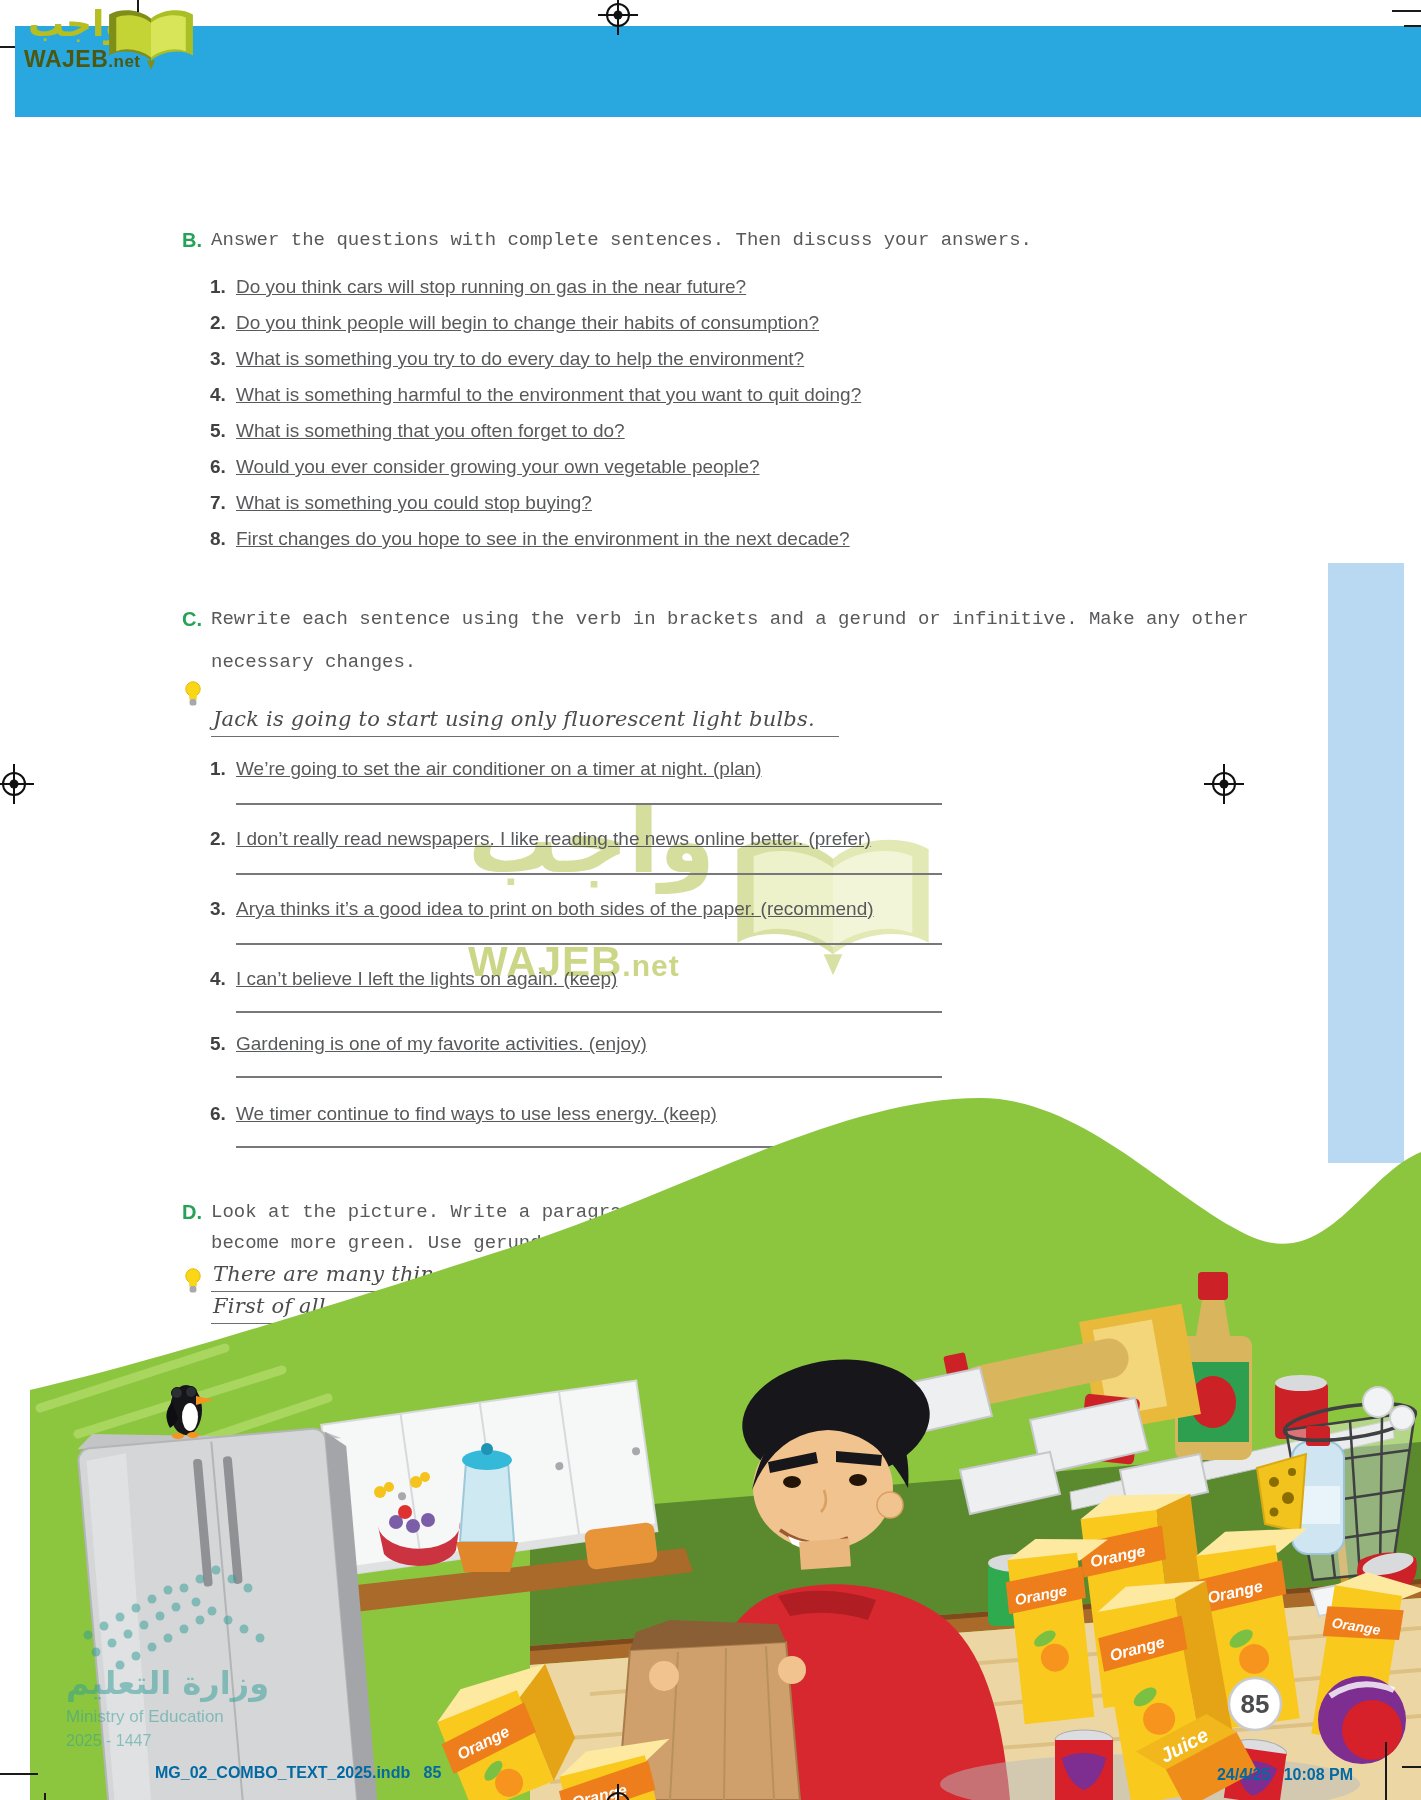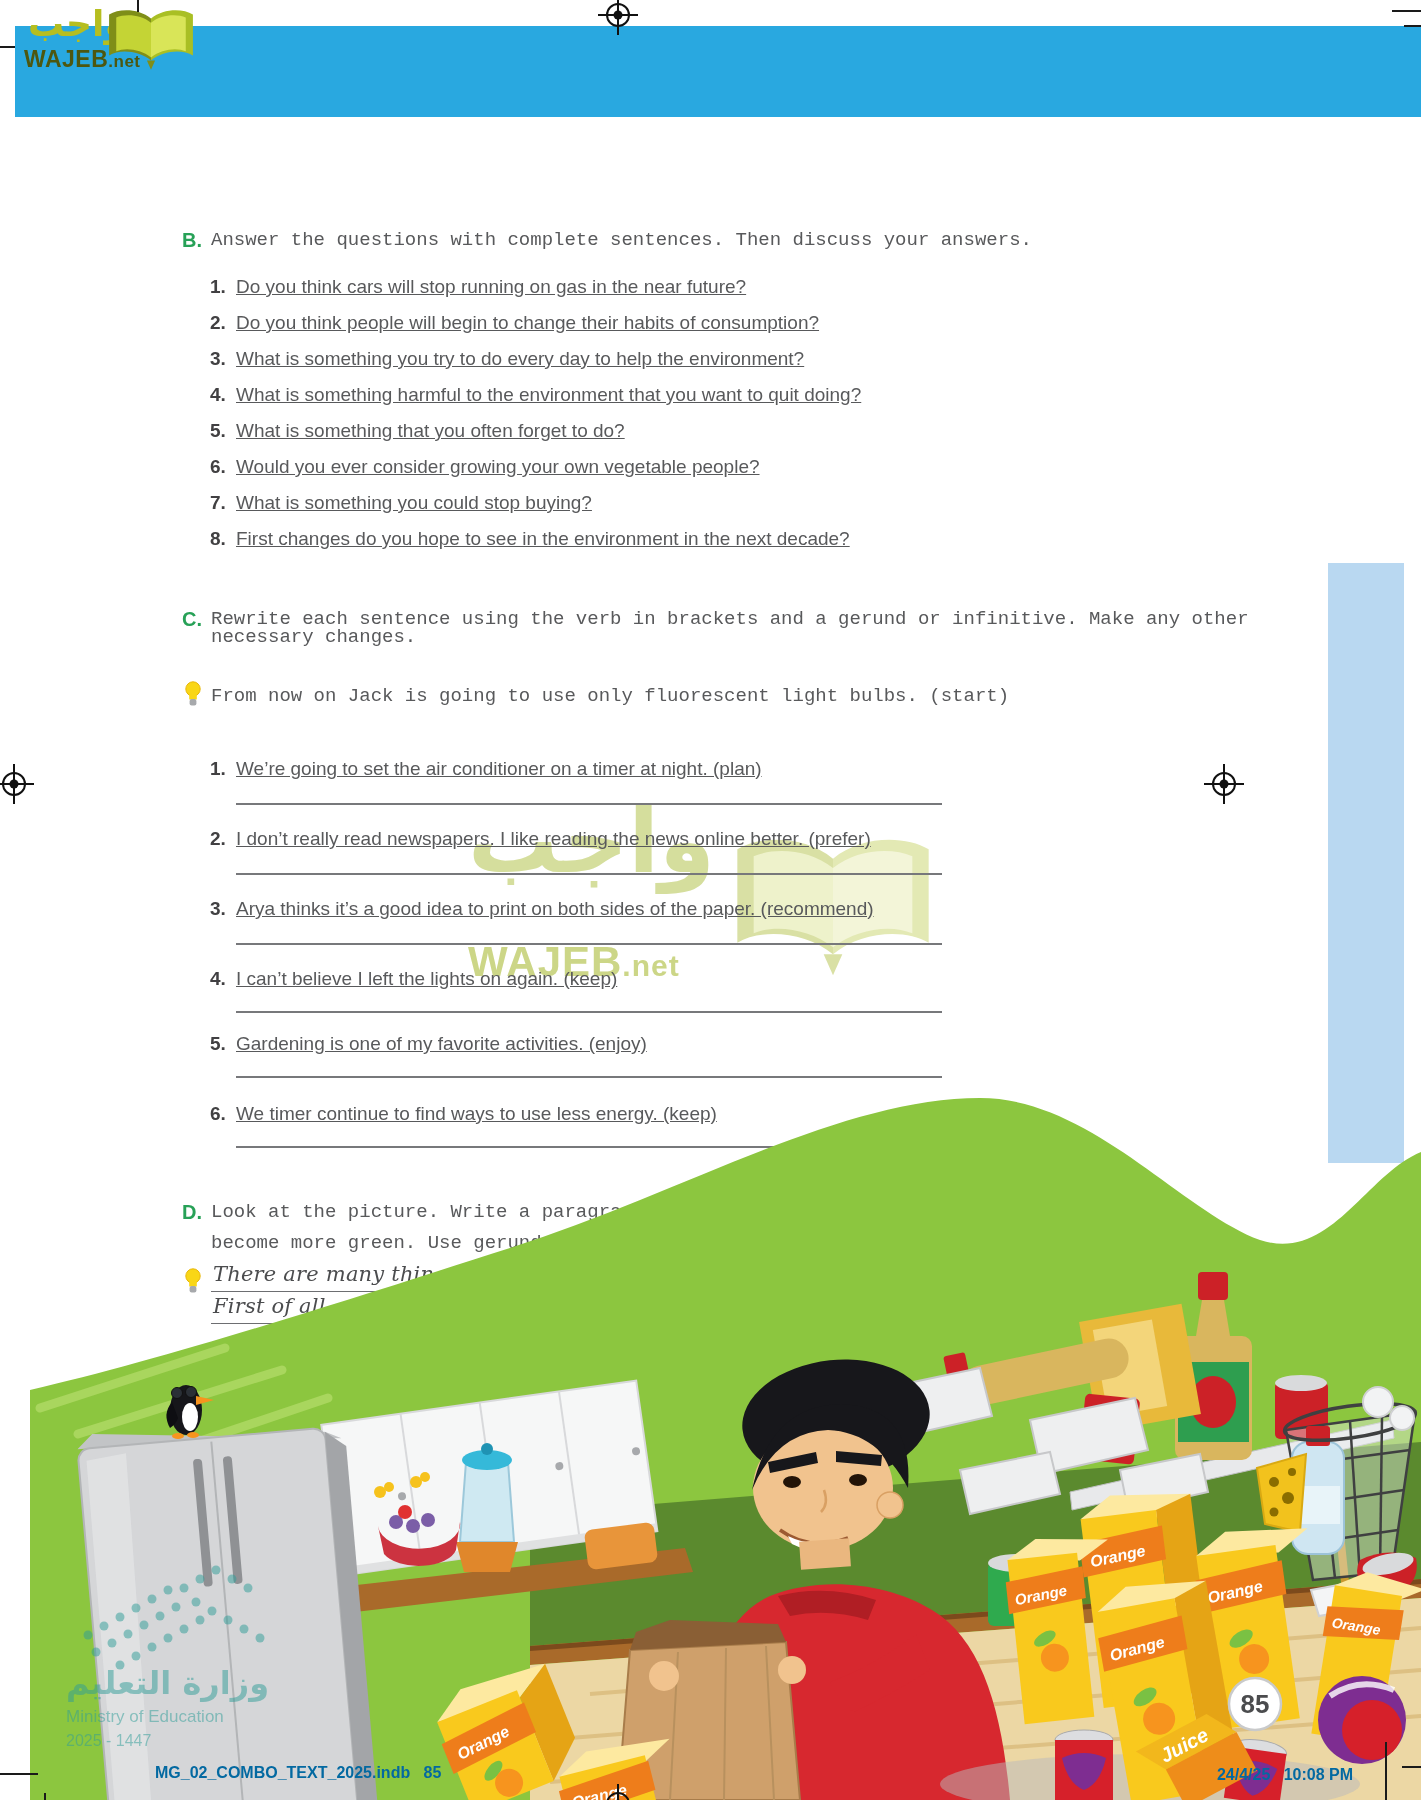--- a/index.html
+++ b/index.html
@@ -110,32 +110,30 @@
         <span class="qnum">8.</span>
         <span class="qtext">First changes do you hope to see in the environment in the next decade?</span>
       </div>
   </div>
 
   <div class="block" style="left:182px;top:607px;width:820px;height:570px">
     <div class="sec" style="left:0;top:0">
       <span class="seclabel">C.</span>
       <span class="prompt">Rewrite each sentence using the verb in brackets and a gerund or infinitive. Make any other</span>
     </div>
-    <div class="sec" style="left:29px;top:18px">
+    <div class="sec" style="left:29px;top:43px">
         <span class="prompt">necessary changes.</span>
       </div>
 
     <svg class="bulb" style="left:3px;top:74px" viewBox="0 0 16 28">
       <circle cx="8" cy="8" r="7.2" fill="#f9d616" stroke="#e8b70a"></circle>
       <rect x="4.2" y="13.5" width="7.6" height="5" fill="#f9d616"></rect>
       <rect x="4.6" y="18" width="6.8" height="6.5" rx="2" fill="#a7a9ac"></rect>
     </svg>
-    <div class="sec" style="left:29px;top:77px">
-        <span class="prompt">From now on Jack is going to use only fluorescent light bulbs. (start)</span>
-      </div>
+    <div class="hand" style="top:100px">Jack is going to start using only fluorescent light bulbs.</div>
 
     <div class="qrow" style="top:150px">
         <span class="qnum">1.</span>
         <span class="qtext">We’re going to set the air conditioner on a timer at night. (plan)</span>
       </div>
     <div class="blank" style="top:196px"></div>
     <div class="qrow" style="top:220px">
         <span class="qnum">2.</span>
         <span class="qtext">I don’t really read newspapers. I like reading the news online better. (prefer)</span>
       </div>

